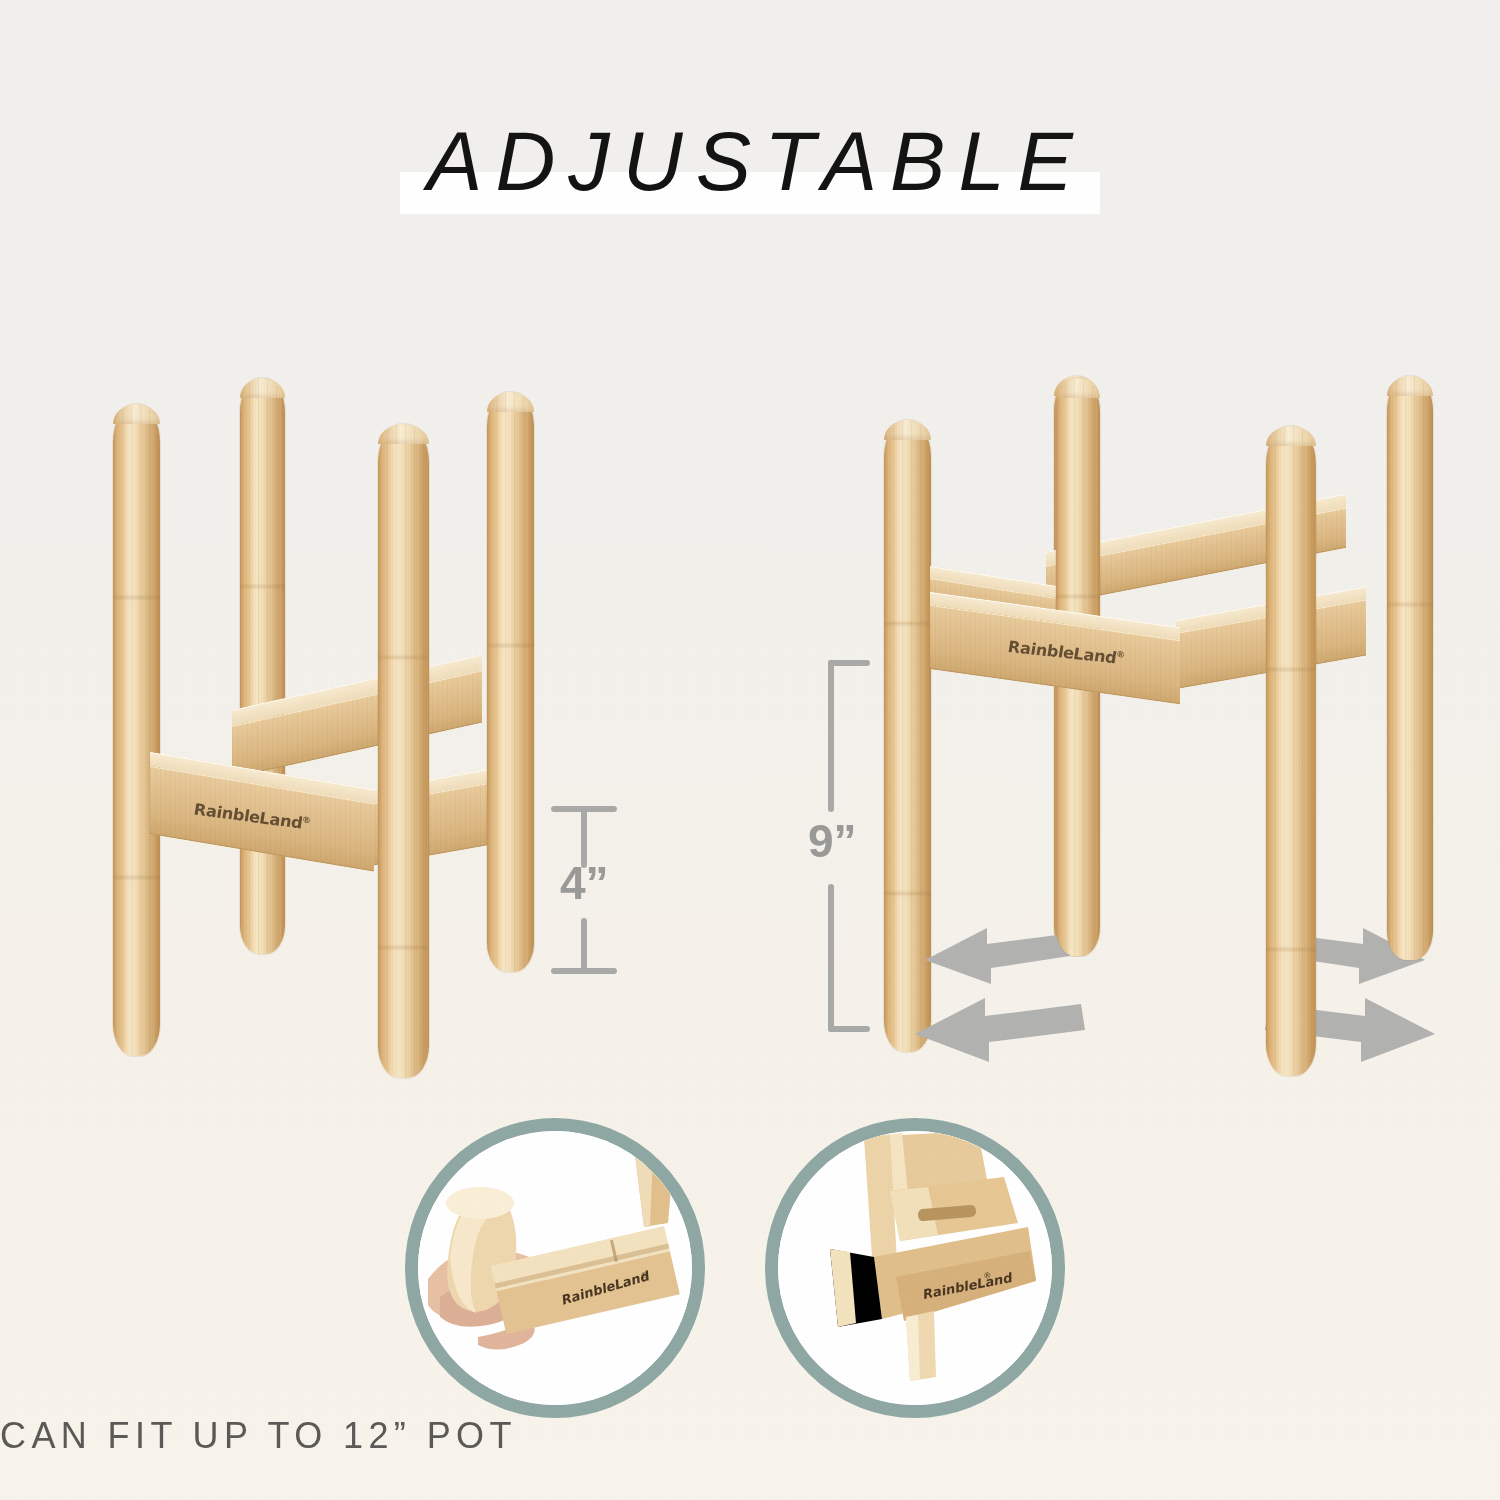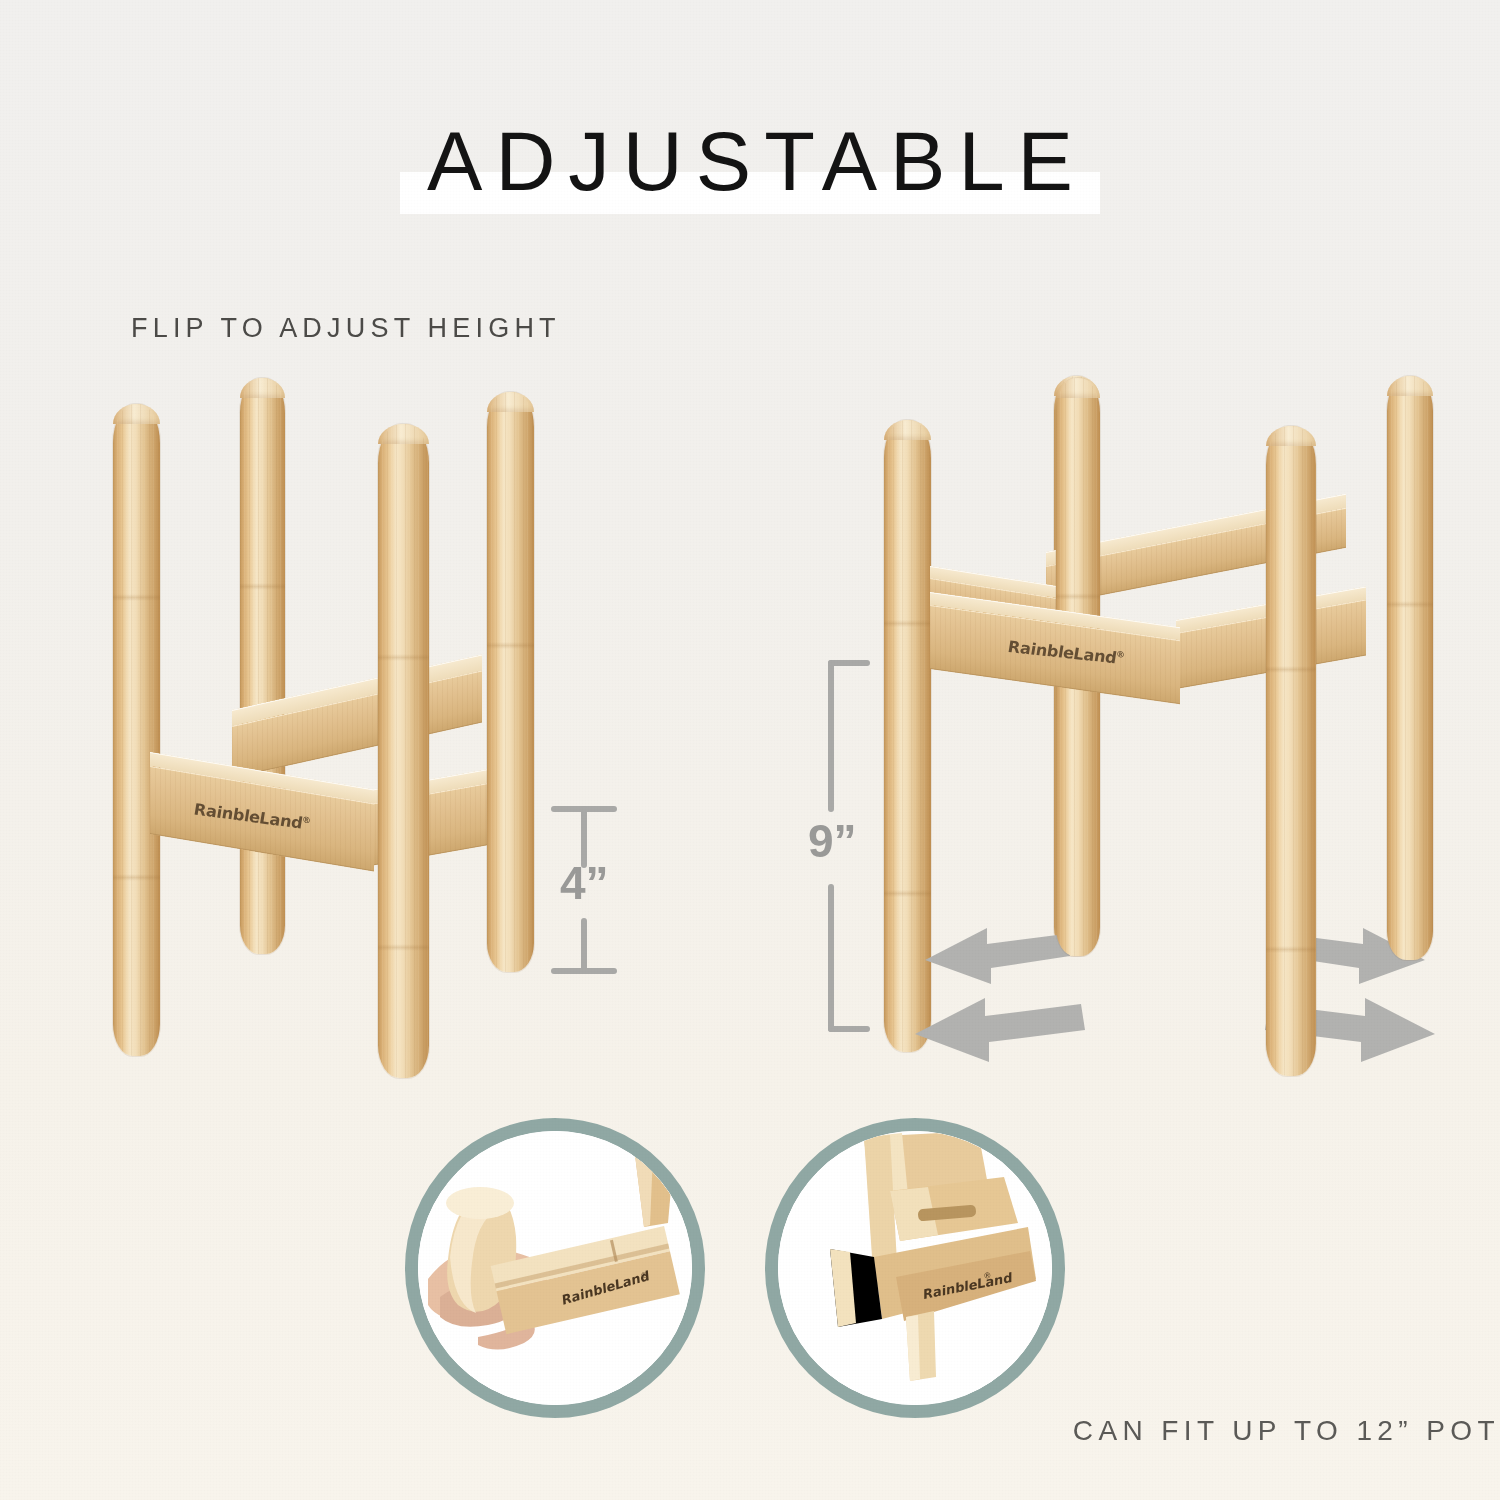--- a/index.html
+++ b/index.html
@@ -9,21 +9,21 @@
     background:linear-gradient(180deg,#f1f0ee 0%,#f2f0ec 35%,#f6f2ea 72%,#f8f4ec 100%);
     position:relative;
   }
   .stage{position:absolute;inset:0;}
   .noise{position:absolute;inset:0;pointer-events:none;opacity:.5;
     background-image:
       repeating-linear-gradient(0deg,rgba(0,0,0,.012) 0 1px,rgba(255,255,255,0) 1px 3px),
       repeating-linear-gradient(90deg,rgba(0,0,0,.012) 0 1px,rgba(255,255,255,0) 1px 3px);}
 
   
-  #title-wrap{position:absolute;left:0;right:0;top:112px;text-align:center;height:110px;}
+  #title-wrap{position:absolute;left:0;right:0;top:112px;text-align:center;height:110px;font-style:italic;}
   #title-hl{position:absolute;left:50%;transform:translateX(-50%);
     top:60px;width:700px;height:42px;background:#ffffff;}
   #title-text{position:relative;display:inline-block;
     font-size:83px;line-height:100px;font-weight:300;letter-spacing:13px;
     color:#141414;text-indent:13px;
     font-family:"Liberation Sans", sans-serif;}
 
   
   .section-head{position:absolute;font-size:27px;letter-spacing:5.2px;
     color:#4c4b48;font-weight:400;white-space:nowrap;}
@@ -70,34 +70,33 @@
     font-family:"Liberation Sans", sans-serif;}
 
   
   .arrow{position:absolute;}
 
   
   .inset{position:absolute;border-radius:50%;
     border:13px solid #90a8a4;background:#ffffff;overflow:hidden;}
   .inset .photo{position:absolute;inset:0;border-radius:50%;overflow:hidden;background:#fff;}
 
-  #caption{position:absolute;left:0;right:0;top:1415px;text-align:right;
-    font-size:28px;letter-spacing:5.4px;color:#5b5a57;white-space:nowrap;}
+  #caption{position:absolute;left:0;right:0;top:1415px;text-align:left;
+    font-size:36px;letter-spacing:5.4px;color:#5b5a57;white-space:nowrap;}
 </style>
 </head>
 <body>
 
 <div class="stage">
 
   <div id="title-wrap">
     <div id="title-hl"></div>
     <span id="title-text">ADJUSTABLE</span>
   </div>
 
-  <div class="section-head" id="head-left">FLIP TO ADJUST HEIGHT</div>
 
   <div>
 
     <div class="leg" style="left:113px;top:404px;width:47px;height:652px;">
       <div class="cap"></div>
       <div class="node" style="top:190px;"></div>
       <div class="node" style="top:470px;"></div>
     </div>
 
     <div class="leg" style="left:240px;top:378px;width:45px;height:576px;">

